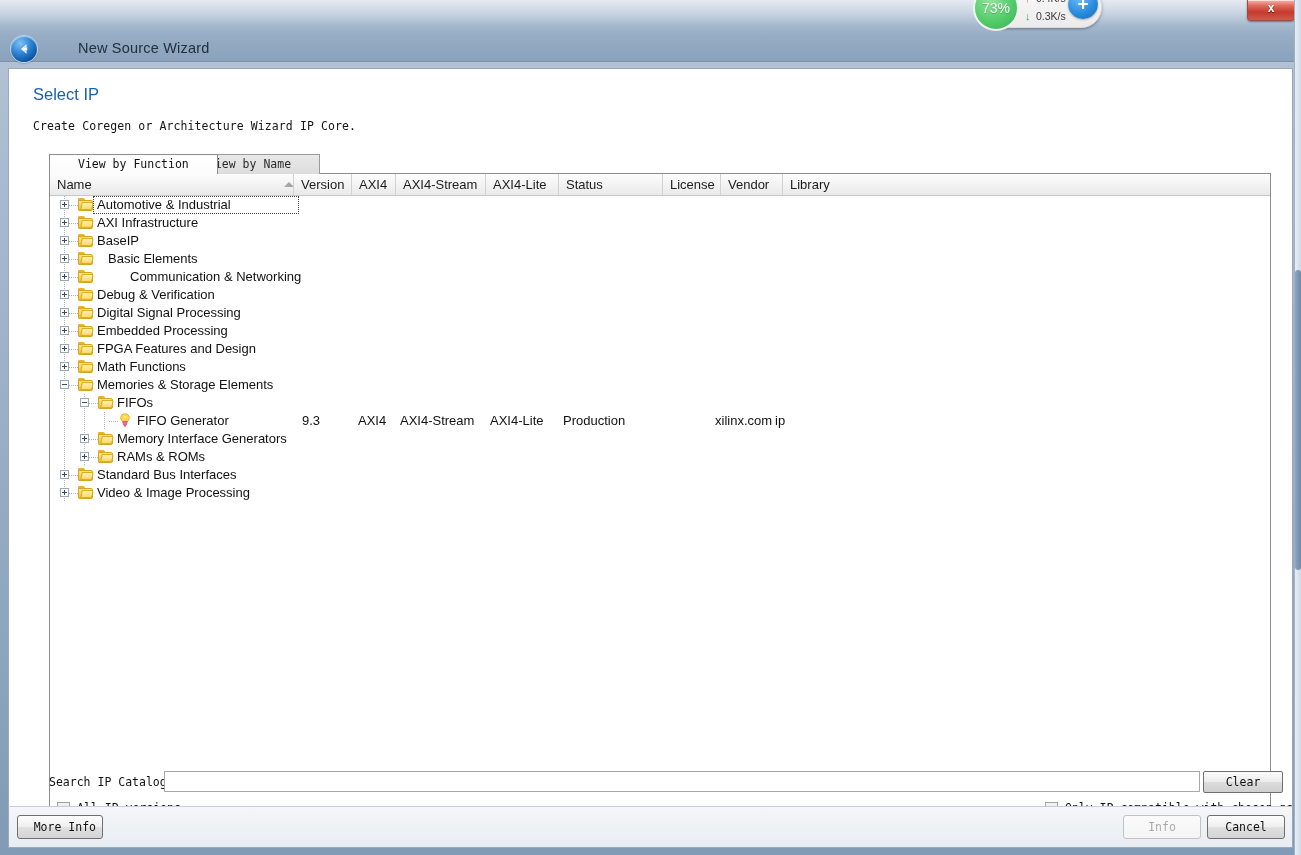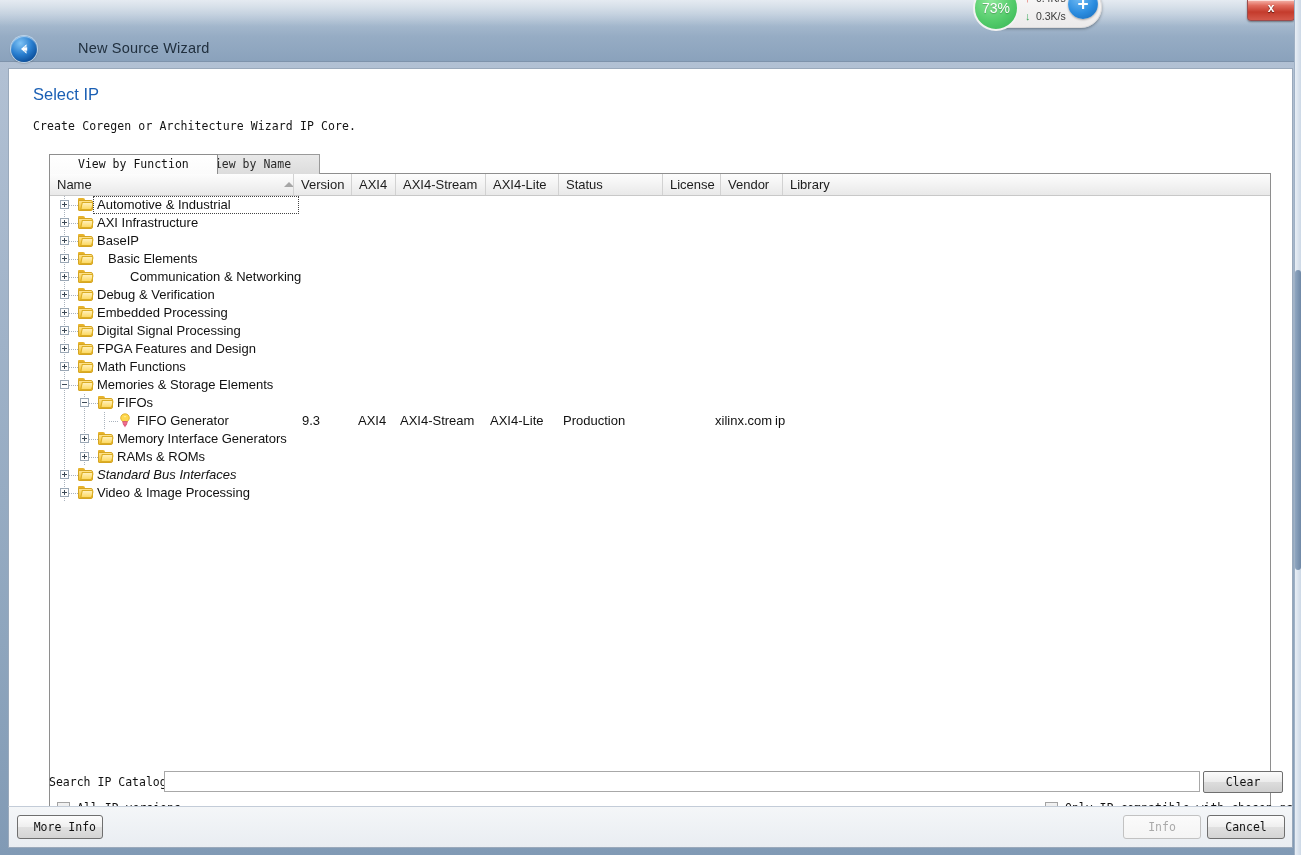--- a/index.html
+++ b/index.html
@@ -526,32 +526,32 @@
           </div>
           <div class="tree-row">
             <div class="vline" style="left: 14px; top: 0px; height: 18px;"></div>
             <div class="hline" style="left: 19px; top: 9px; width: 9px;"></div>
             <div class="toggle plus" style="left: 10px;"></div>
             <div class="folder" style="left: 28px;">
               <div class="tabtop"></div>
               <div class="body"></div>
               <div class="flap"></div>
             </div>
+            <div class="label" style="left: 47px;">Digital Signal Processing</div>
+          </div>
+          <div class="tree-row">
+            <div class="vline" style="left: 14px; top: 0px; height: 18px;"></div>
+            <div class="hline" style="left: 19px; top: 9px; width: 9px;"></div>
+            <div class="toggle plus" style="left: 10px;"></div>
+            <div class="folder" style="left: 28px;">
+              <div class="tabtop"></div>
+              <div class="body"></div>
+              <div class="flap"></div>
+            </div>
             <div class="label" style="left: 47px;">Embedded Processing</div>
-          </div>
-          <div class="tree-row">
-            <div class="vline" style="left: 14px; top: 0px; height: 18px;"></div>
-            <div class="hline" style="left: 19px; top: 9px; width: 9px;"></div>
-            <div class="toggle plus" style="left: 10px;"></div>
-            <div class="folder" style="left: 28px;">
-              <div class="tabtop"></div>
-              <div class="body"></div>
-              <div class="flap"></div>
-            </div>
-            <div class="label" style="left: 47px;">Digital Signal Processing</div>
           </div>
           <div class="tree-row">
             <div class="vline" style="left: 14px; top: 0px; height: 18px;"></div>
             <div class="hline" style="left: 19px; top: 9px; width: 9px;"></div>
             <div class="toggle plus" style="left: 10px;"></div>
             <div class="folder" style="left: 28px;">
               <div class="tabtop"></div>
               <div class="body"></div>
               <div class="flap"></div>
             </div>
@@ -637,21 +637,21 @@
           </div>
           <div class="tree-row">
             <div class="vline" style="left: 14px; top: 0px; height: 18px;"></div>
             <div class="hline" style="left: 19px; top: 9px; width: 9px;"></div>
             <div class="toggle plus" style="left: 10px;"></div>
             <div class="folder" style="left: 28px;">
               <div class="tabtop"></div>
               <div class="body"></div>
               <div class="flap"></div>
             </div>
-            <div class="label" style="left: 47px; font-style: italic;">Standard Bus Interfaces</div>
+            <div class="label" style="left: 47px;">Standard Bus Interfaces</div>
           </div>
           <div class="tree-row">
             <div class="vline" style="left: 14px; top: 0px; height: 18px;"></div>
             <div class="hline" style="left: 19px; top: 9px; width: 9px;"></div>
             <div class="toggle plus" style="left: 10px;"></div>
             <div class="folder" style="left: 28px;">
               <div class="tabtop"></div>
               <div class="body"></div>
               <div class="flap"></div>
             </div>

